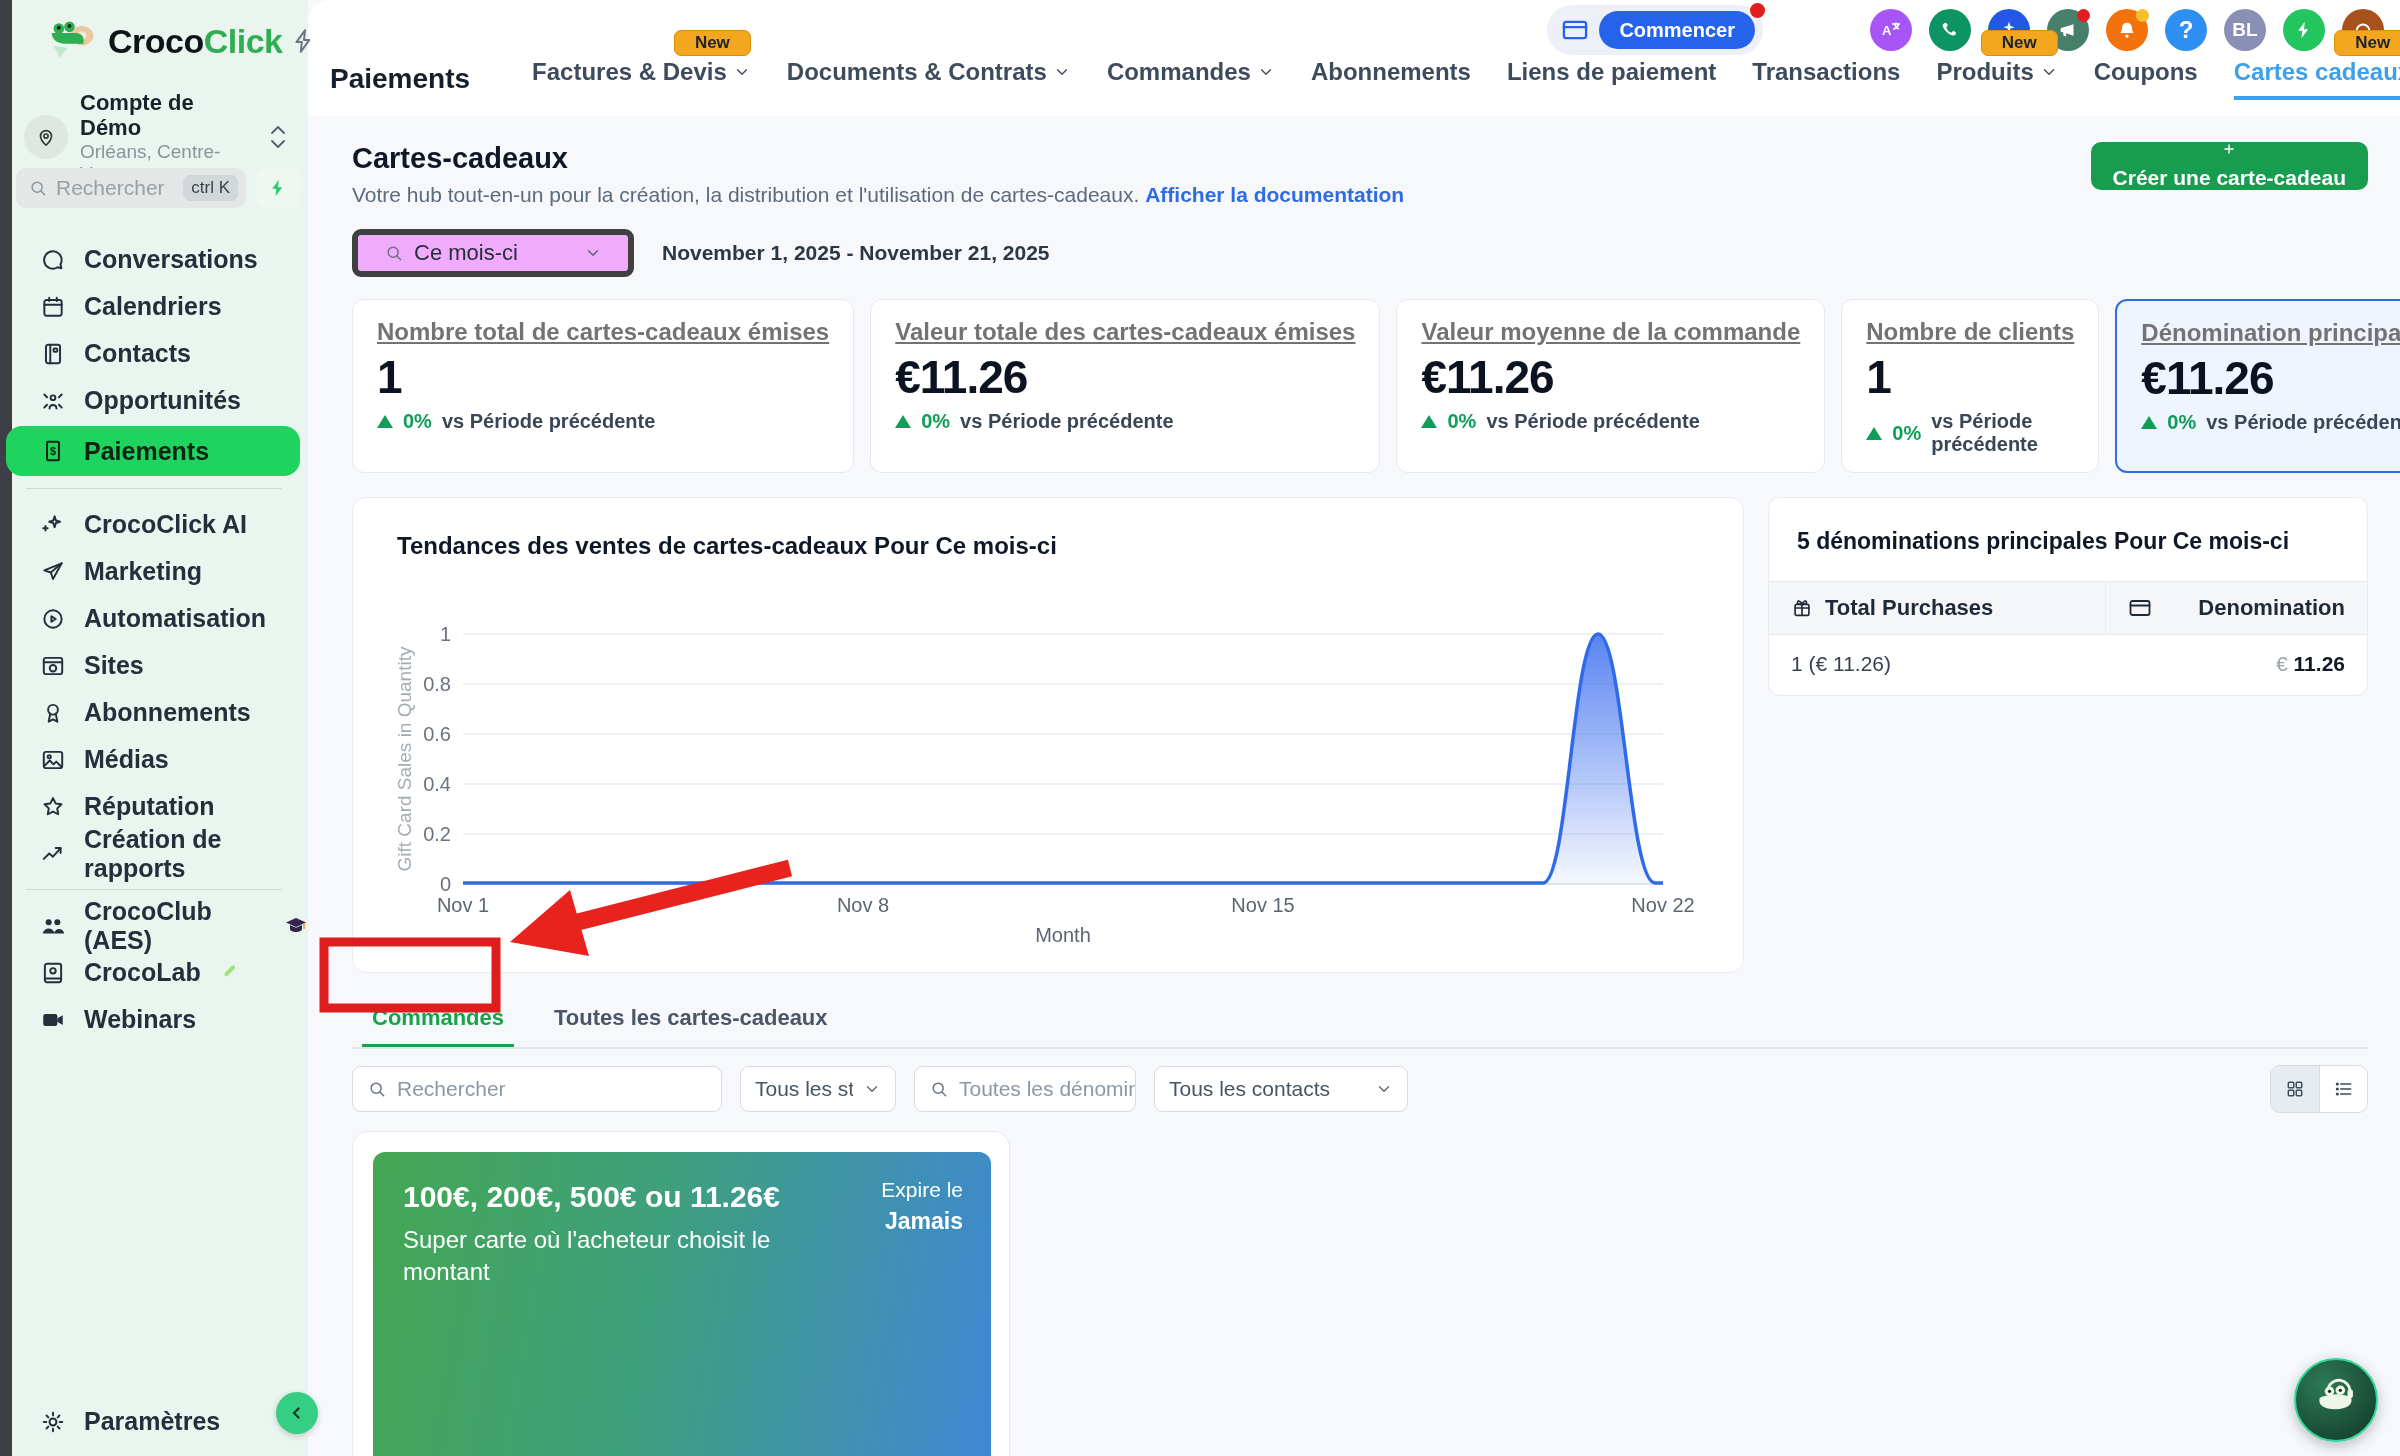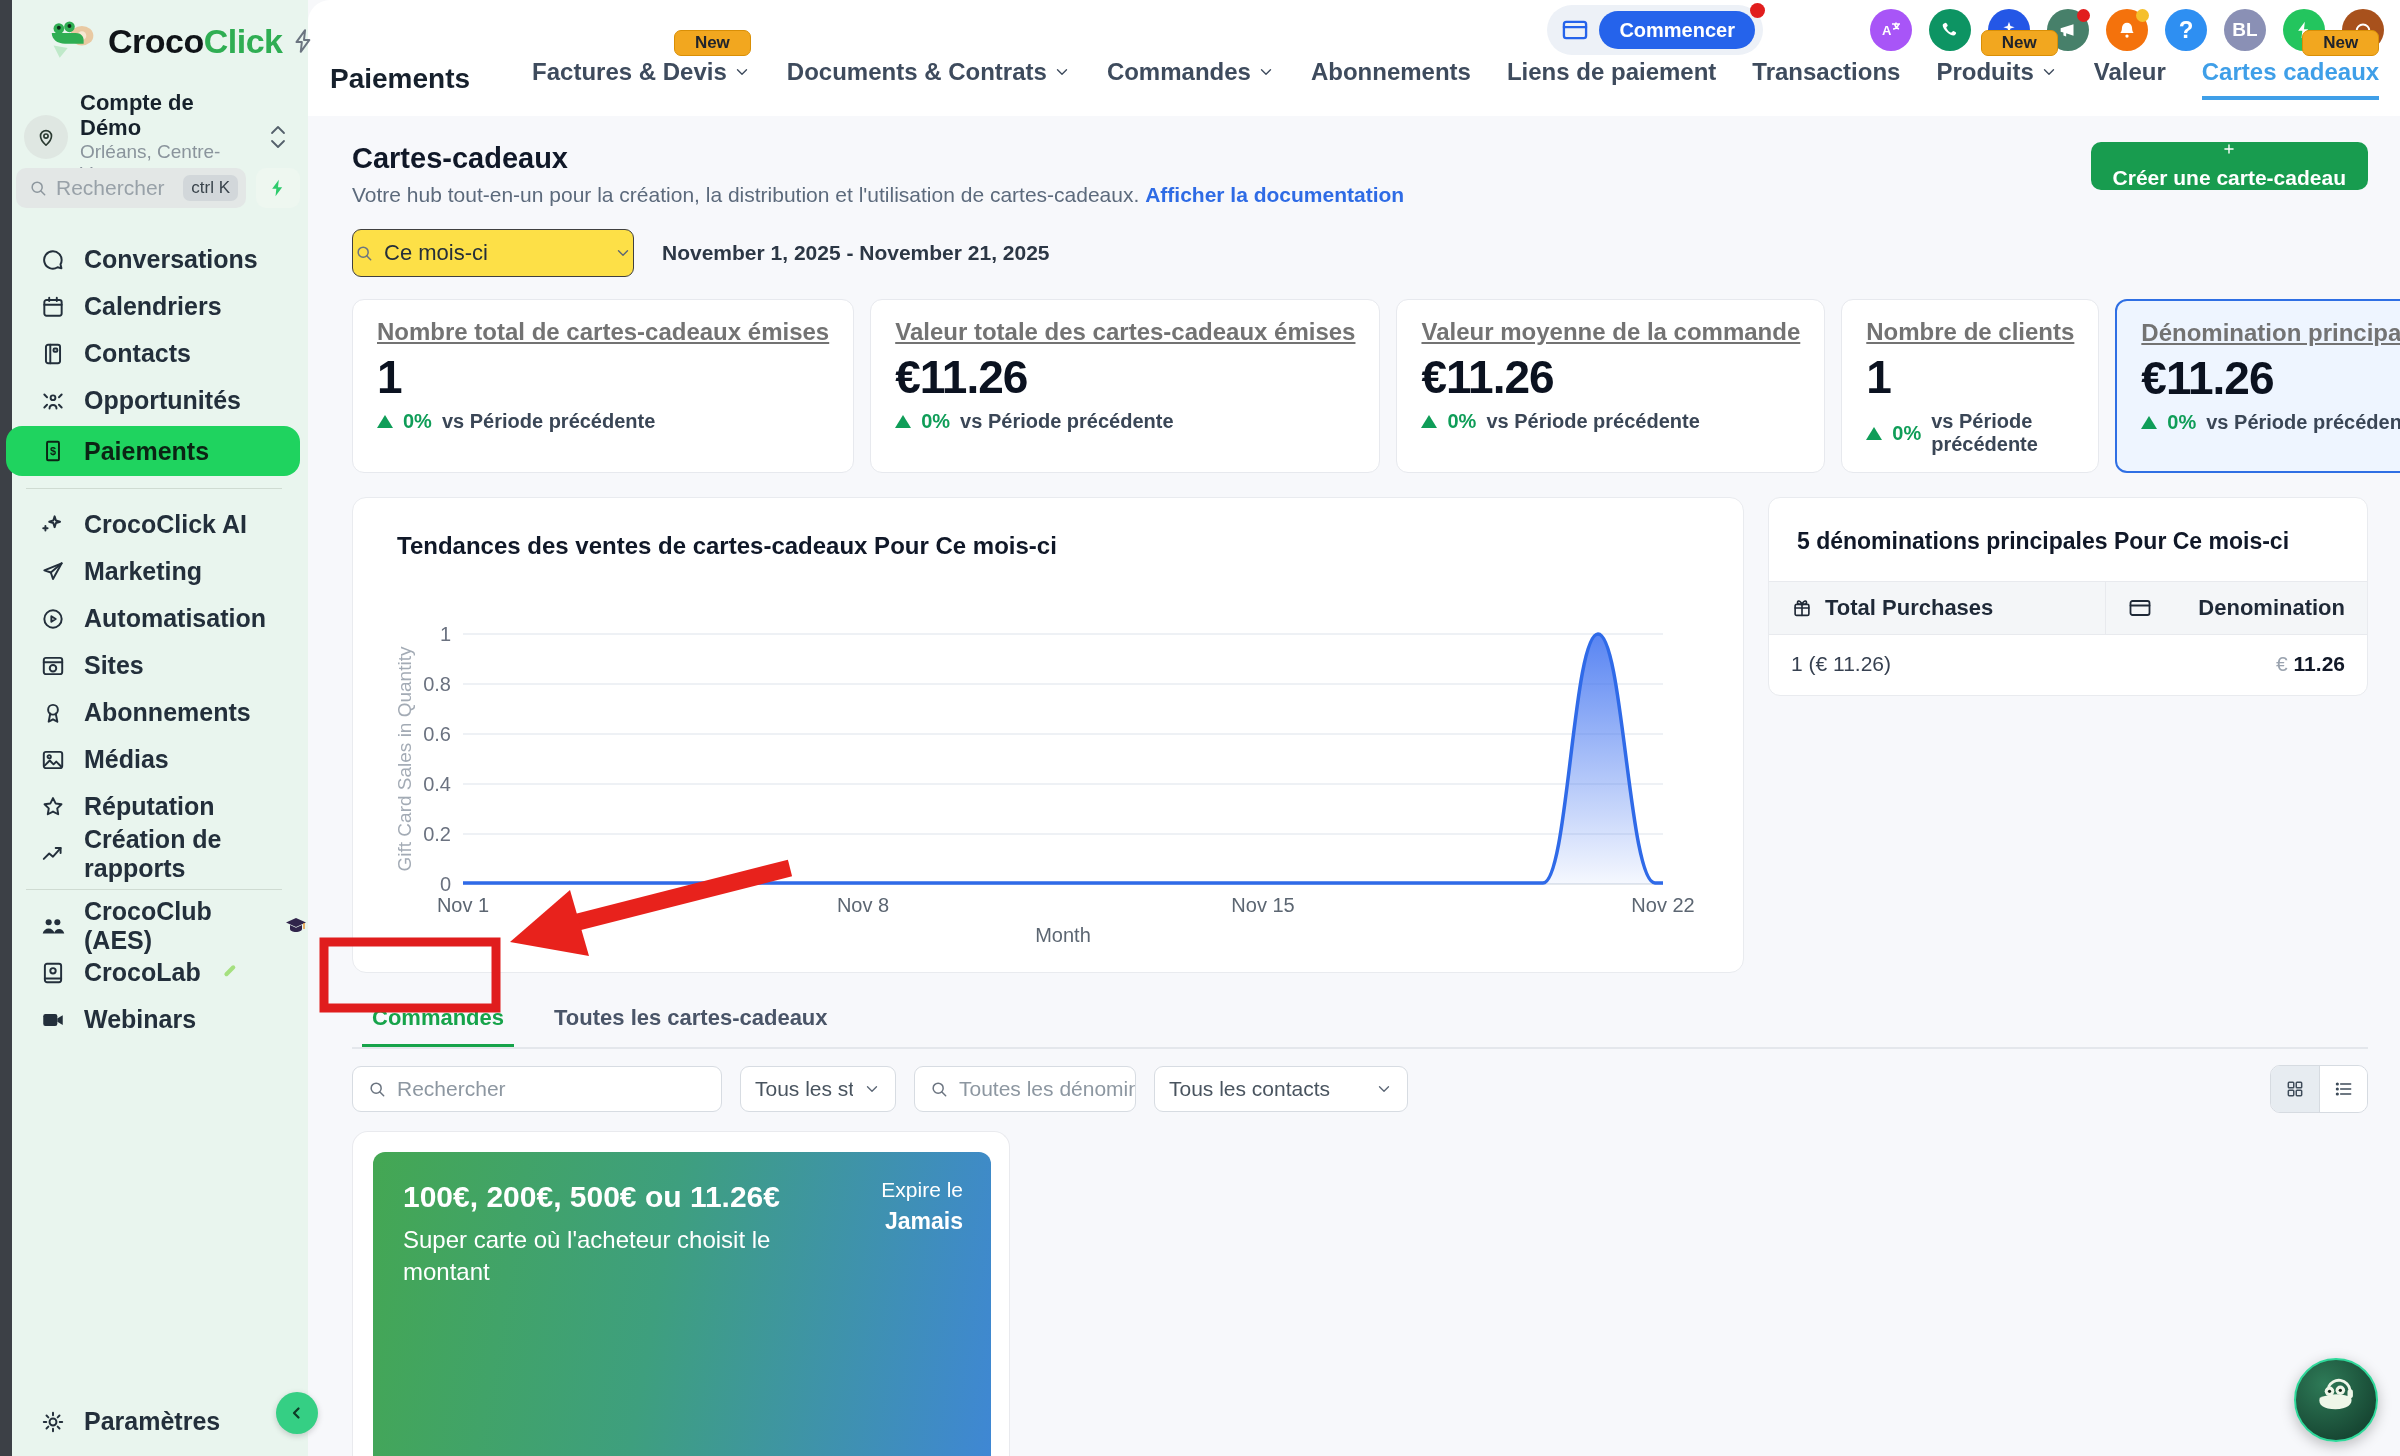--- a/index.html
+++ b/index.html
@@ -69,22 +69,22 @@
   .content { position:absolute; left:0; top:116px; right:0; bottom:0; background:#f7f8fb;
     padding:26px 32px 0 44px; }
   .hdr-row { display:flex; align-items:flex-start; }
   .hdr-title { font-size:29px; font-weight:700; color:#101828; }
   .hdr-sub { font-size:21px; color:#5c6a7c; margin-top:8px; }
   .doc-link { color:#2e6be5; font-weight:700; cursor:pointer; }
   .create-btn { margin-left:auto; height:48px; background:#189c4f; color:#fff; border:none; border-radius:10px;
     font-size:21px; font-weight:600; font-family:inherit; display:flex; align-items:center; gap:10px;
     padding:0 22px; cursor:pointer;flex-direction:column; }
   .filter1 { display:flex; align-items:center; gap:28px; margin-top:22px; }
-  .period-select { width:282px; height:48px; background:#fde047; border:1px solid #404040; border-radius:9px;
-    display:flex; align-items:center; gap:10px; padding:0 1px; color:#252f3a; font-size:22px; cursor:pointer; }
+  .period-select { width:282px; height:48px; background:#f0abfc; border:6px solid #404040; border-radius:9px;
+    display:flex; align-items:center; gap:10px; padding:0 26px; color:#252f3a; font-size:22px; cursor:pointer; }
   .period-select .chev{ margin-left:auto; color:#5b6675; }
   .daterange { font-size:21px; font-weight:600; color:#2c3745; }
 
   .stats { display:flex; gap:16px; margin-top:22px; }
   .stat-card { flex:1; background:#fff; border:1.5px solid #e7e9ee; border-radius:12px; padding:18px 24px 16px; }
   .stat-card.hl { border:2px solid #2f6fe4; background:#eef5ff; }
   .stat-label { font-size:24px; font-weight:600; color:#737373; white-space:nowrap;text-decoration:underline; }
   .stat-value { font-size:46px; font-weight:800; color:#0b1220; margin-top:4px; letter-spacing:-1px; }
   .stat-delta { display:flex; align-items:center; gap:10px; margin-top:6px; font-size:20px; }
   .tri { width:0; height:0; border-left:8px solid transparent; border-right:8px solid transparent;
@@ -484,21 +484,21 @@
       <span class="navitem">
           <span>Produits</span>
           <span class="chev">
             <svg class="ic" width="18" height="18" viewBox="0 0 24 24">
               <path d="M6 9l6 6 6-6"></path>
             </svg>
           </span>
           <span class="newbadge">New</span>
         </span>
       <span class="navitem">
-          <span>Valeur</span>
+          <span>Coupons</span>
         </span>
       <span class="navitem active">
           <span>Cartes cadeaux</span>
           <span class="newbadge">New</span>
         </span>
 
     </div>
   </div>
 
   <div class="content">

